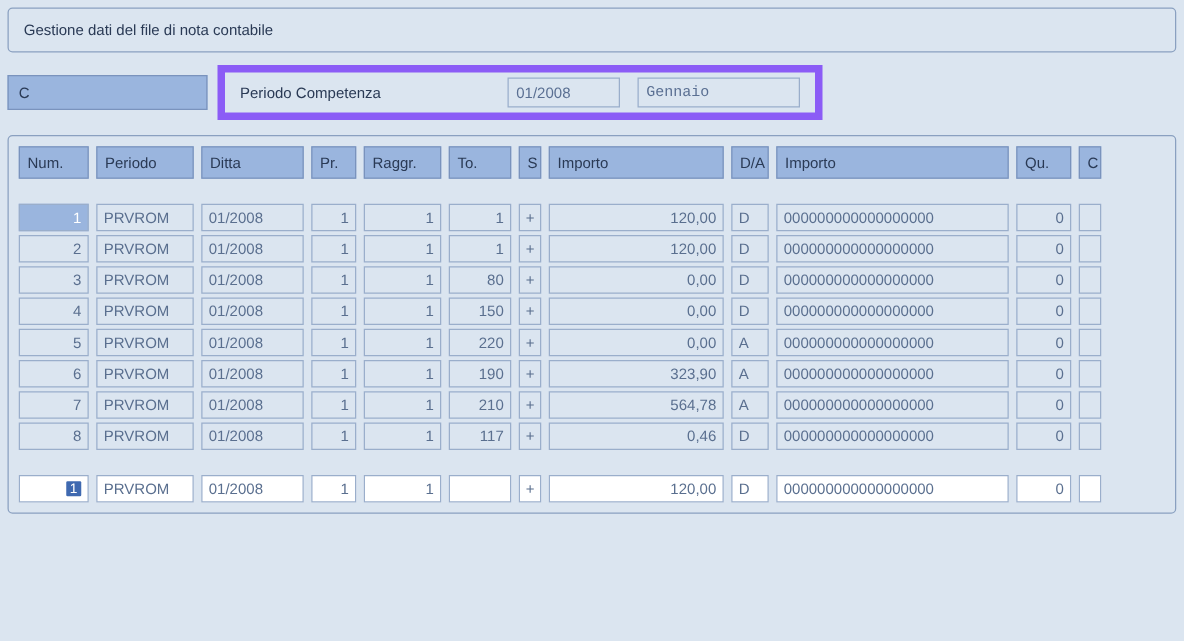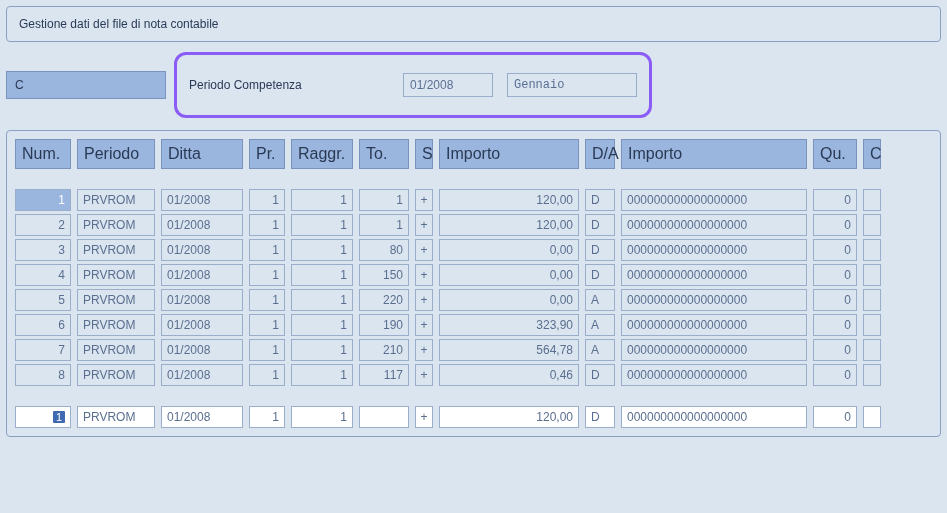--- a/index.html
+++ b/index.html
@@ -33,23 +33,23 @@
     background: #9ab5de;
     border: 1px solid #7a93bd;
     padding: 6px 8px;
     width: 160px;
     height: 28px;
     display: flex;
     align-items: center;
     color: #2a3a55;
   }
   .group {
-    border: 3px solid #8b5cf6;
-    border-radius: 12px;
-    padding: 18px 12px;
+    border: 6px solid #8b5cf6;
+    border-radius: 0;
+    padding: 4px 12px;
     display: flex;
     align-items: center;
     gap: 14px;
     background: #dbe5f0;
   }
   .ro-field {
     border: 1px solid #9aaecb;
     background: #dbe5f0;
     padding: 4px 6px;
     height: 24px;
@@ -68,21 +68,21 @@
   .grid {
     display: grid;
     grid-template-columns: 56px 78px 82px 36px 62px 50px 18px 140px 30px 186px 44px 18px;
     column-gap: 6px;
     row-gap: 3px;
   }
   .hdr {
     background: #9ab5de;
     border: 1px solid #7a93bd;
     padding: 5px 6px;
-    font-size: 16px;
+    font-size: 12px;
     color: #2a3a55;
   }
   .cell {
     border: 1px solid #9aaecb;
     background: #dbe5f0;
     padding: 3px 5px;
     height: 22px;
     display: flex;
     align-items: center;
     color: #5a6f8f;

